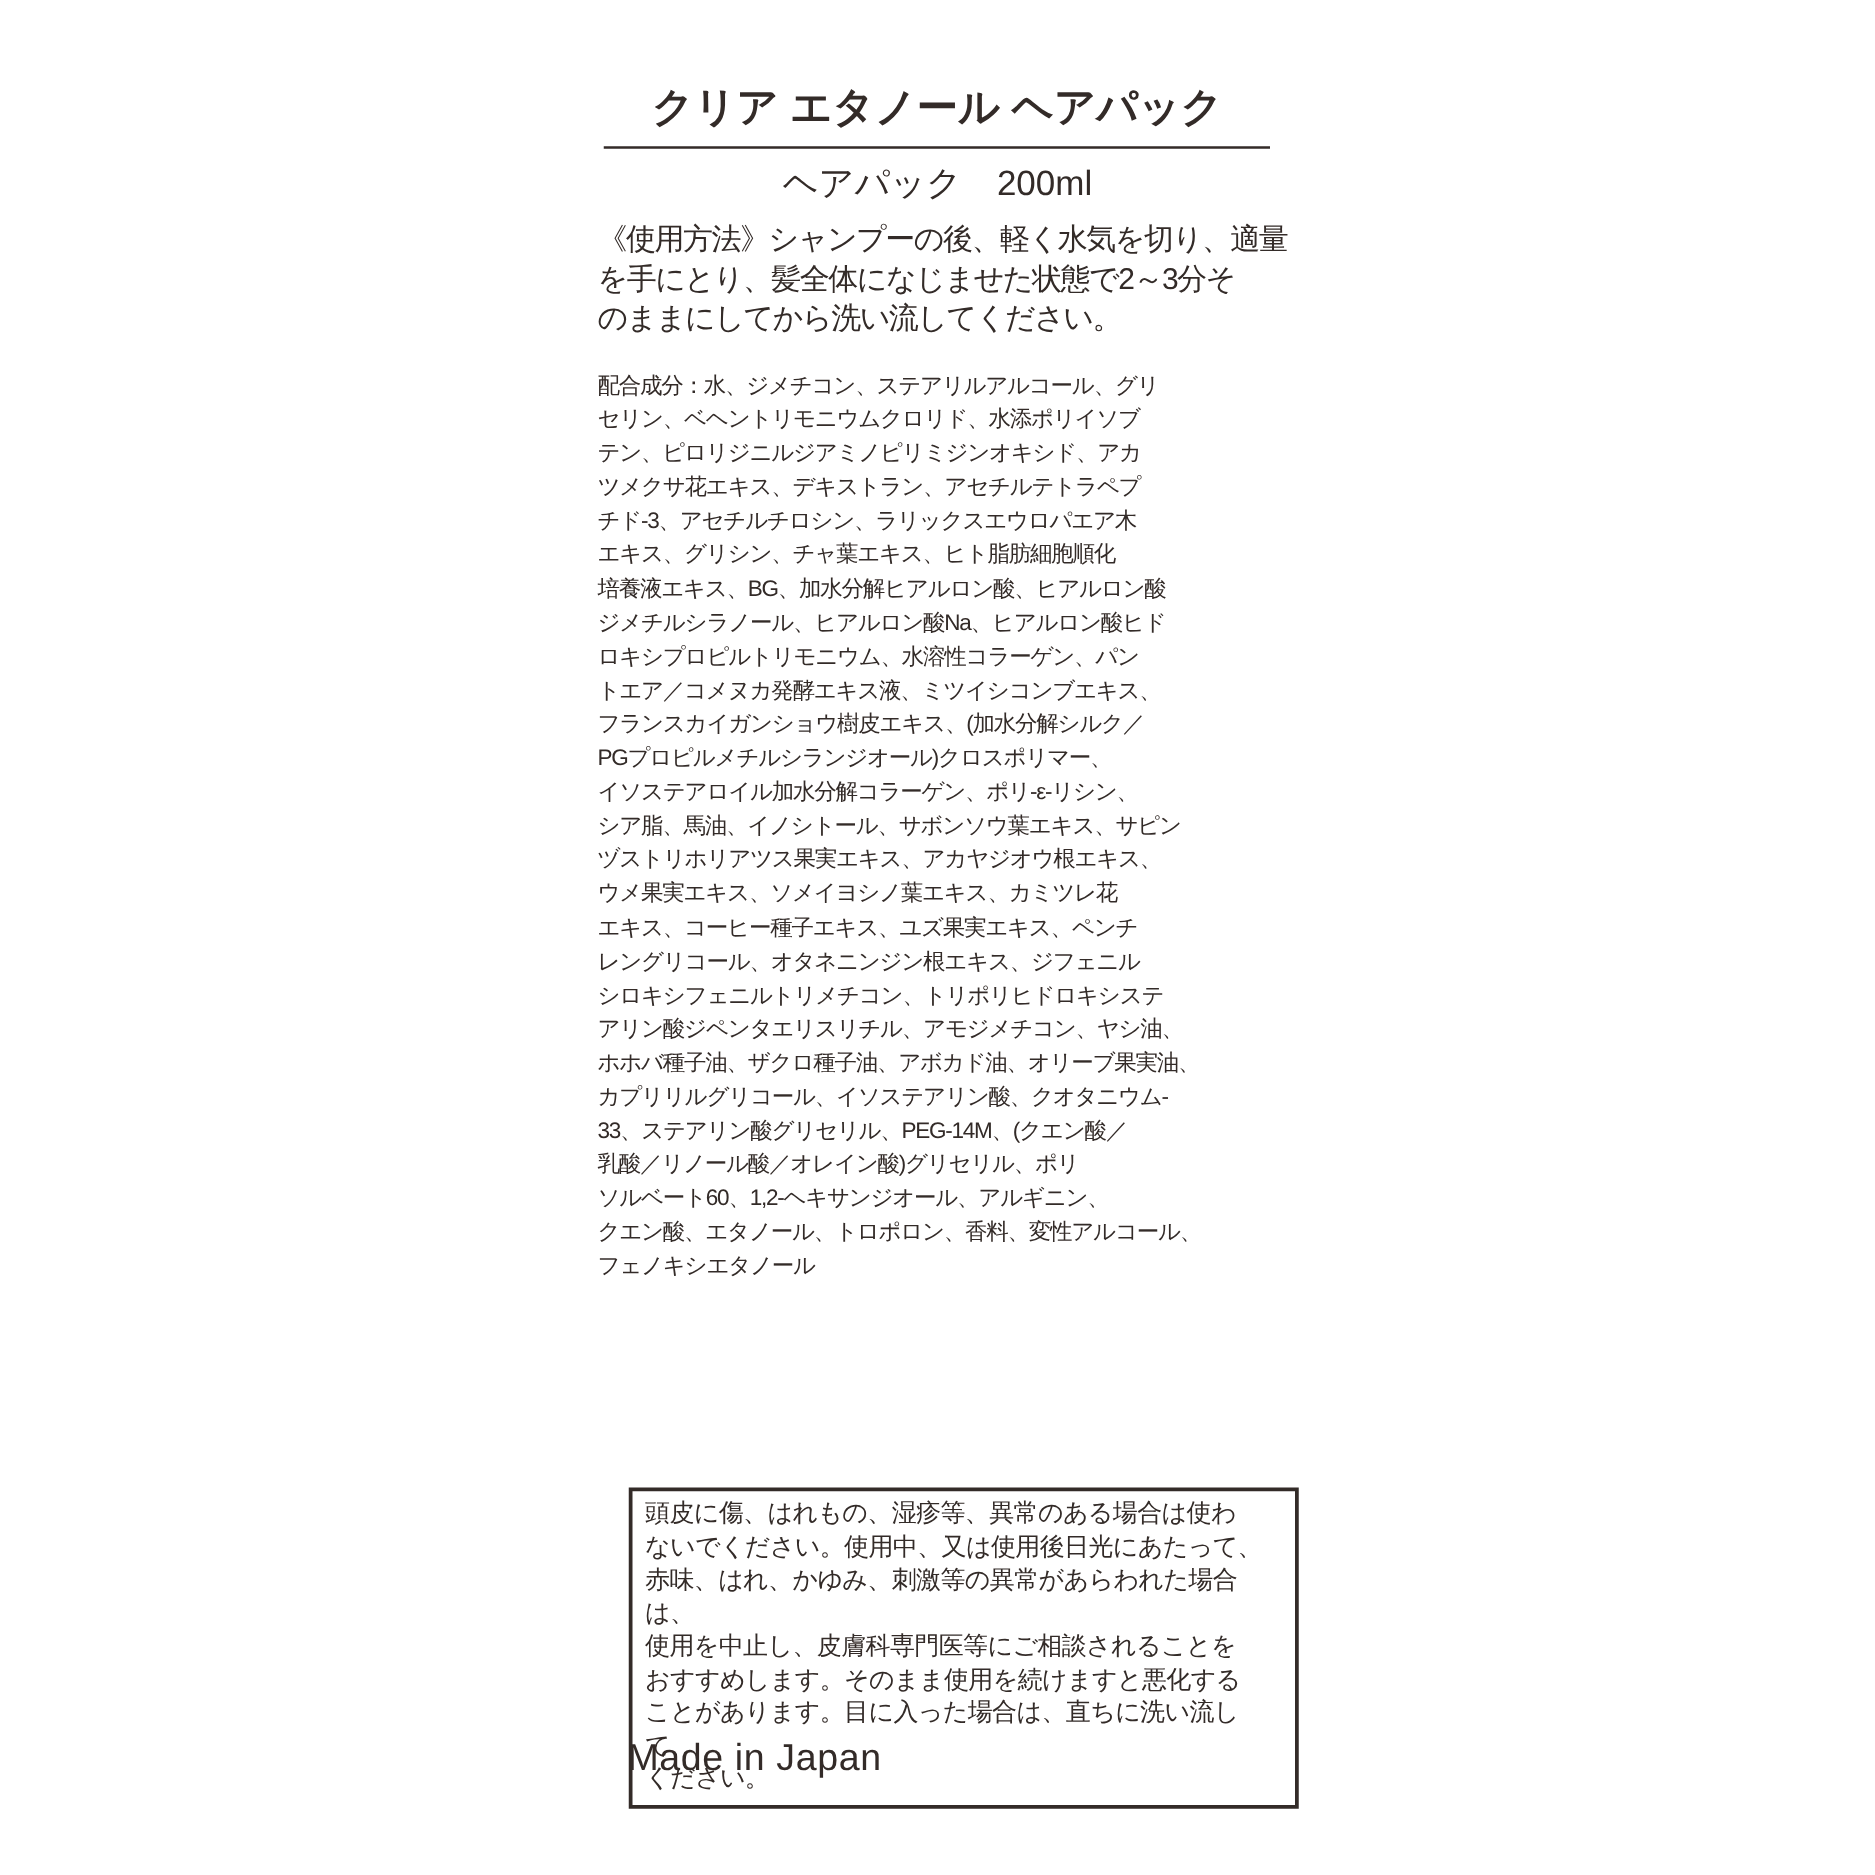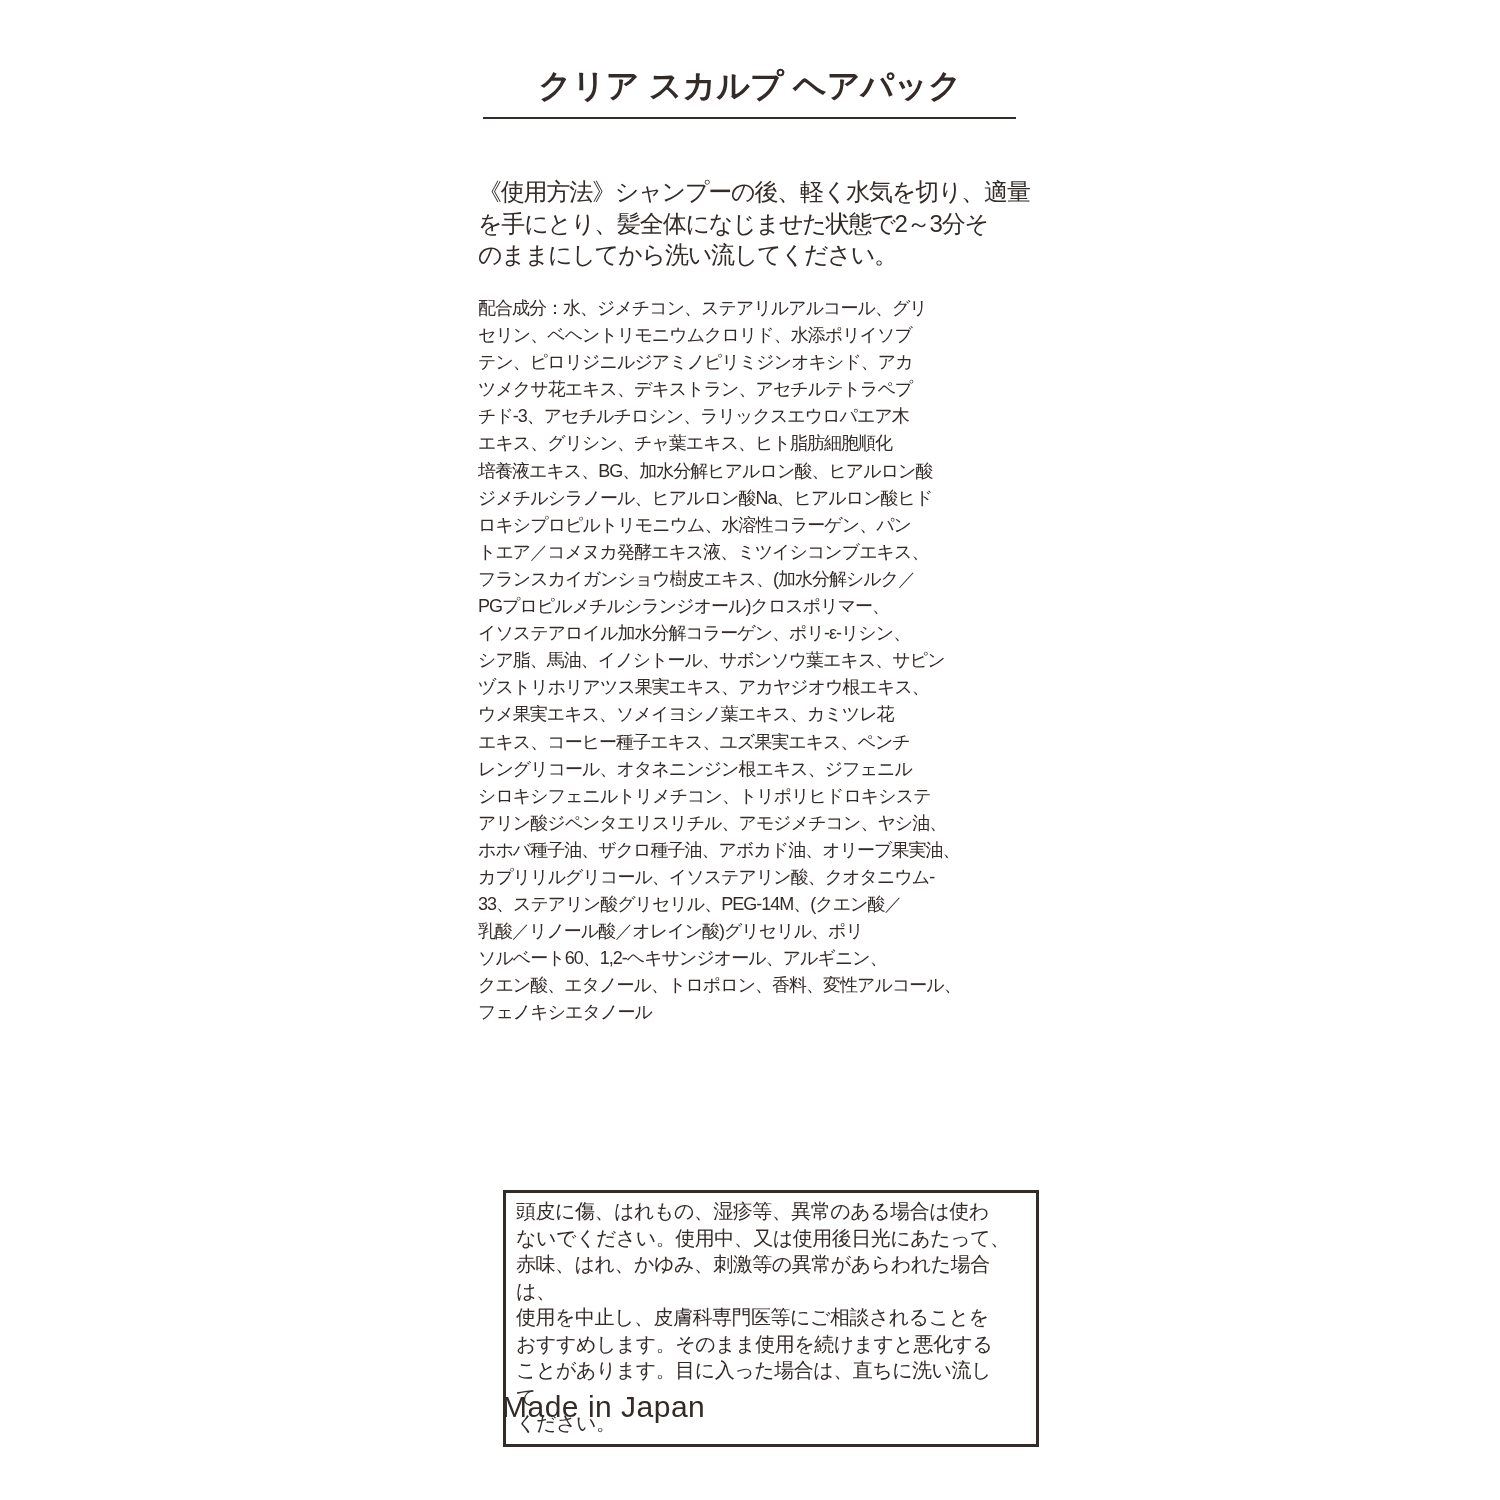--- a/index.html
+++ b/index.html
@@ -89,24 +89,25 @@
     letter-spacing: 0.5px;
     white-space: nowrap;
     margin-left: 20px;
   }
 </style>
 </head>
 <body>
 
 <div class="canvas">
 
-  <div class="product-title">クリア スカルプ ヘアパック</div>
+  <div class="product-title">クリア エタノール ヘアパック</div>
 
   <div class="title-divider"></div>
 
+  <div class="product-subtitle">ヘアパック　200ml</div>
 
   <div class="usage-text">《使用方法》シャンプーの後、軽く水気を切り、適量
 を手にとり、髪全体になじませた状態で2～3分そ
 のままにしてから洗い流してください。</div>
 
   <div class="ingredients-text">配合成分：水、ジメチコン、ステアリルアルコール、グリ
 セリン、ベヘントリモニウムクロリド、水添ポリイソブ
 テン、ピロリジニルジアミノピリミジンオキシド、アカ
 ツメクサ花エキス、デキストラン、アセチルテトラペプ
 チド-3、アセチルチロシン、ラリックスエウロパエア木

